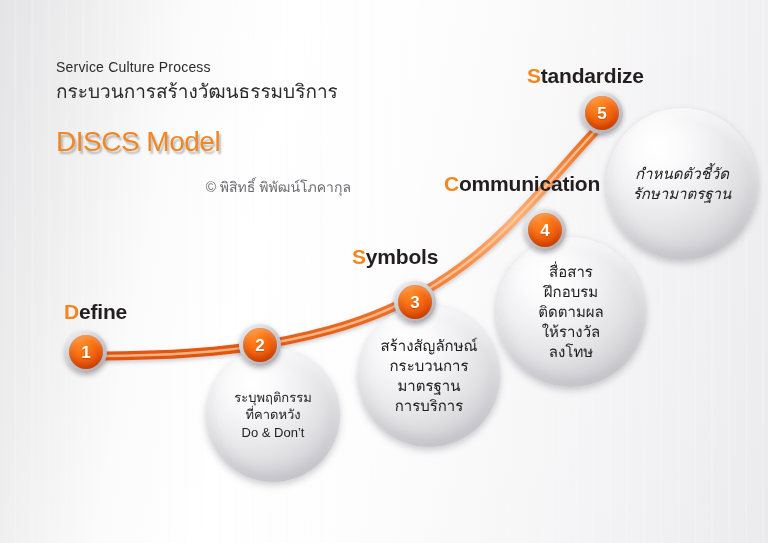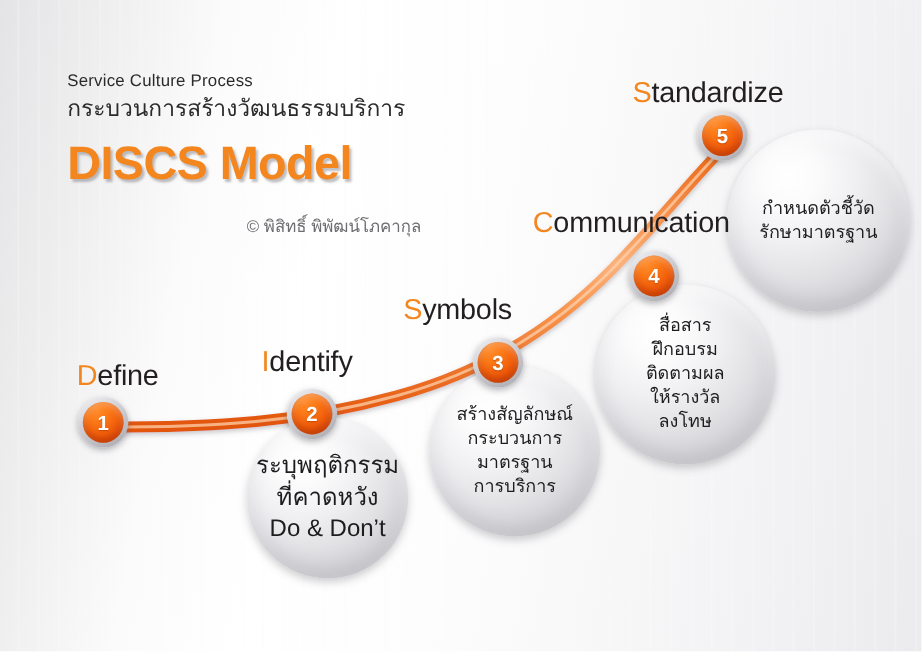--- a/index.html
+++ b/index.html
@@ -69,43 +69,43 @@
     line-height: 1.35;
   }
   .heading .line-th {
     font-size: 19px;
     color: #2b2b2b;
     white-space: nowrap;
     line-height: 1.5;
     margin-top: 1px;
   }
   .heading .brand {
-    font-size: 39px;
-    font-weight: bold;
+    font-size: 28px;
+    font-weight: normal;
     color: #f4861f;
     letter-spacing: -.5px;
     white-space: nowrap;
-    margin-top: 9px;
+    margin-top: 20px;
     text-shadow: 2px 3px 2px rgba(120,120,125,.48);
   }
   .heading .credit {
     font-size: 14px;
     color: #6c6c70;
     white-space: nowrap;
     text-align: right;
     width: 295px;
     margin-top: 18px;
   }
 
   
   .step-label {
     position: absolute;
     z-index: 9;
-    font-size: 24px;
-    font-weight: normal;
+    font-size: 21px;
+    font-weight: bold;
     color: #231f20;
     white-space: nowrap;
     letter-spacing: -.2px;
   }
   .step-label .cap { color: #f4861f; }
 
   
   .bubble {
     position: absolute;
     border-radius: 50%;
@@ -209,33 +209,30 @@
 
   <div id="nodes-layer">
 
     <div class="step-label" style="left:64px; top:300px;">
       <span class="cap">D</span><span>efine</span>
     </div>
     <div class="badge" style="left:65px; top:331px;">
       <div class="badge-core">1</div>
     </div>
 
-    <div class="step-label" style="left:218px; top:288px;">
-      <span class="cap">I</span><span>dentify</span>
-    </div>
     <div class="bubble" style="left:206px; top:348px; width:134px; height:134px;">
-      <div class="bubble-text" style="font-size:20px;">ระบุพฤติกรรม
+      <div class="bubble-text" style="font-size:13px;">ระบุพฤติกรรม
 ที่คาดหวัง
 Do &amp; Don’t</div>
     </div>
     <div class="badge" style="left:239px; top:324px;">
       <div class="badge-core">2</div>
     </div>
 
-    <div class="step-label" style="left:336px; top:245px;text-align:center;">
+    <div class="step-label" style="left:352px; top:245px;text-align:center;">
       <span class="cap">S</span><span>ymbols</span>
     </div>
     <div class="bubble" style="left:358px; top:305px; width:142px; height:142px;text-align:center;">
       <div class="bubble-text" style="font-size:15px;">สร้างสัญลักษณ์
 กระบวนการ
 มาตรฐาน
 การบริการ</div>
     </div>
     <div class="badge" style="left:394px; top:281px;">
       <div class="badge-core">3</div>
@@ -252,21 +249,21 @@
 ลงโทษ</div>
     </div>
     <div class="badge" style="left:524px; top:209px;">
       <div class="badge-core">4</div>
     </div>
 
     <div class="step-label" style="left:527px; top:64px;">
       <span class="cap">S</span><span>tandardize</span>
     </div>
     <div class="bubble" style="left:606px; top:108px; width:152px; height:152px;">
-      <div class="bubble-text" style="font-size:15px;">กำหนดตัวชี้วัด
+      <div class="bubble-text" style="font-size:15px;font-style:italic;">กำหนดตัวชี้วัด
 รักษามาตรฐาน</div>
     </div>
     <div class="badge" style="left:581px; top:92px;">
       <div class="badge-core">5</div>
     </div>
 
   </div>
 </div>
 
 </body></html>

